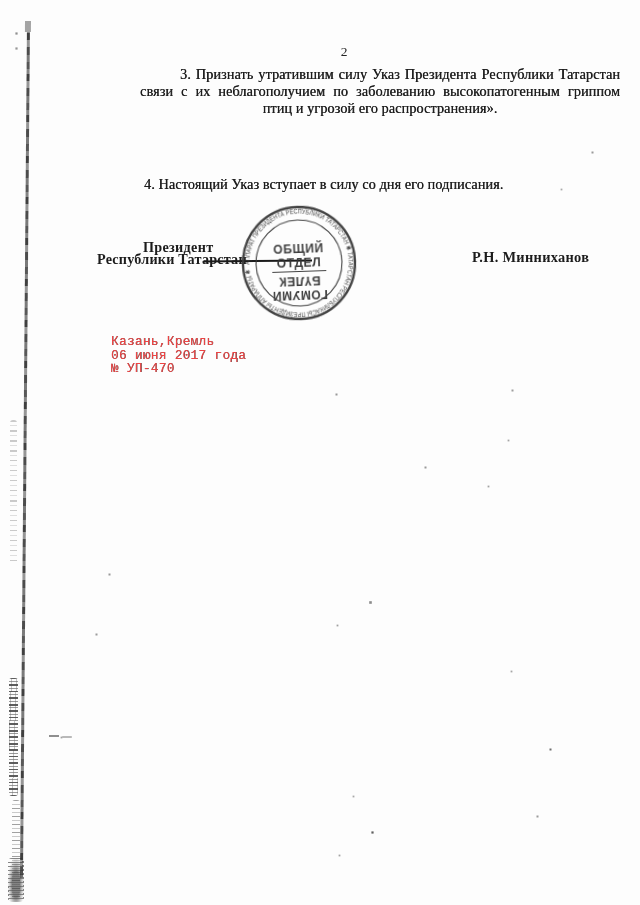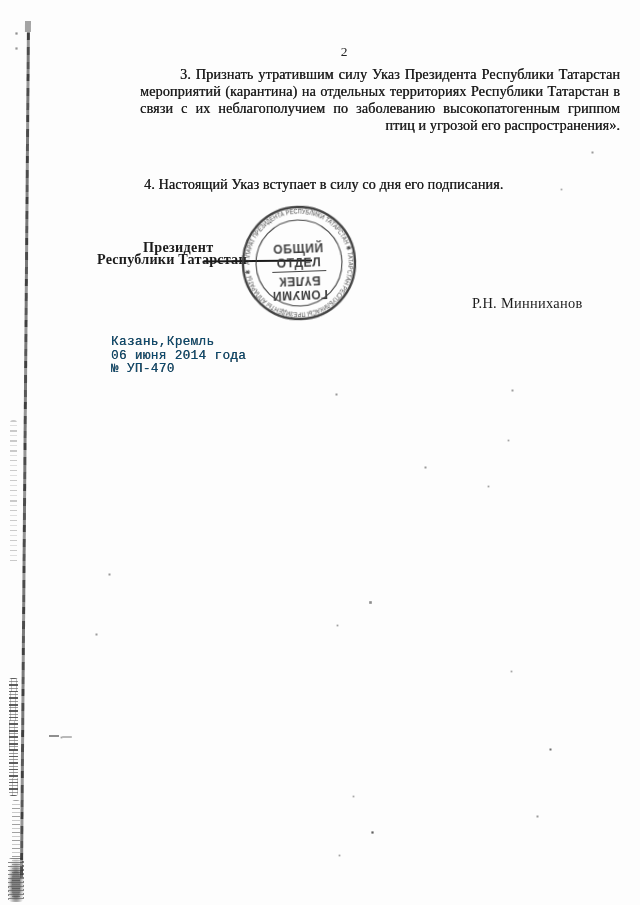--- a/index.html
+++ b/index.html
@@ -16,42 +16,42 @@
   .pagenum{
     position:absolute;top:44px;left:0;width:100%;
     text-align:center;font-size:13.5px;color:#242424;
   }
   .para3{position:absolute;top:66px;left:0;width:100%;
     font-size:14.2px;line-height:16.9px;
     text-shadow:0.35px 0 0 rgba(20,20,20,.85);
     letter-spacing:.1px;margin-left:36px;}
   .jline{text-align:justify;text-align-last:justify;height:16.9px;overflow:hidden;white-space:nowrap;}
   .jline.indent{text-indent:40px;}
-  .lastline{text-align:right;height:16.9px;}
+  .lastline{text-align:center;height:16.9px;}
   .para4{position:absolute;top:176px;left:0;width:100%;
     font-size:14.2px;line-height:17px;text-indent:40px;
     text-shadow:0.35px 0 0 rgba(20,20,20,.85);letter-spacing:.1px;}
   
   .sig-t1{position:absolute;top:239px;left:143px;font-weight:bold;font-size:14.2px;letter-spacing:.3px;}
   .sig-t2{position:absolute;top:251px;left:97px;font-weight:bold;font-size:14.2px;letter-spacing:.2px;}
-  .sig-name{position:absolute;top:249px;left:472px;font-weight:normal;font-size:14.4px;letter-spacing:.3px;margin-top:46px;}
+  .sig-name{position:absolute;top:249px;left:472px;font-weight:bold;font-size:14.4px;letter-spacing:.3px;}
   .sig-line{position:absolute;top:260px;left:204px;width:108px;height:2px;background:#1b1b1b;transform:rotate(-.6deg);}
   
   .stamp{
     position:absolute;left:239px;top:203px;width:120px;height:120px;
     filter:blur(.35px);opacity:.95;transform:rotate(-2deg);
   }
   .stamp .ring{font-family:"Liberation Sans","DejaVu Sans",sans-serif;font-size:6.8px;fill:#3a3a3a;}
   .stamp .ctr{font-family:"Liberation Sans","DejaVu Sans",sans-serif;font-weight:bold;
     font-size:12px;fill:#333;text-anchor:middle;letter-spacing:.6px;}
   
   .typed{
     position:absolute;left:111px;top:336px;
     font-family:"Liberation Mono","DejaVu Sans Mono",monospace;
-    font-size:12.6px;line-height:13.5px;color:#0c4a6e;
+    font-size:12.6px;line-height:13.5px;color:#ef4444;
     letter-spacing:.4px;text-shadow:.3px 0 0 rgba(40,40,40,.8);
   }
   
   .scan-line{
     position:absolute;left:27px;top:21px;width:3px;height:857px;
     transform:rotate(.47deg);transform-origin:top left;
     background:repeating-linear-gradient(180deg,
       #4a4a4a 0 7px,#7a7a7a 7px 12px,#2f2f2f 12px 19px,
       #8d8d8d 19px 26px,#3d3d3d 26px 34px,#6f6f6f 34px 41px);
     opacity:.92;
@@ -95,21 +95,20 @@
   <div class="streak streak-c"></div>
   <div class="smudge"></div>
   <div class="dash-mark"></div>
   <div class="dust"></div>
 
   <div class="content">
     <div class="pagenum">2</div>
 
     <div class="para3">
       <div class="jline indent">3. Признать утратившим силу Указ Президента Республики Татарстан</div>
-      <div class="jline">мероприятий (карантина) на отдельных территориях Республики Татарстан в</div>
       <div class="jline">связи с их неблагополучием по заболеванию высокопатогенным гриппом</div>
       <div class="lastline">птиц и угрозой его распространения».</div>
     </div>
 
     <div class="para4">4. Настоящий Указ вступает в силу со дня его подписания.</div>
   </div>
 
   <div class="sig-t1">Президент</div>
   <div class="sig-t2">Республики Татарстан</div>
   <div class="sig-line"></div>
@@ -128,17 +127,17 @@
     <text class="ctr" x="0" y="4">ОТДЕЛ</text>
     <line x1="-27" y1="8.5" x2="27" y2="8.5" stroke="#3a3a3a" stroke-width="1.2"></line>
     <g transform="rotate(180)">
       <text class="ctr" x="0" y="-14">БҮЛЕК</text>
       <text class="ctr" x="0" y="-28">ГОМУМИ</text>
     </g>
   </svg>
 
   <div class="typed">
     <div>Казань,Кремль</div>
-    <div>06 июня 2014 года</div>
+    <div>06 июня 2017 года</div>
     <div>№ УП-470</div>
   </div>
 
 </div>
 
 </body></html>

